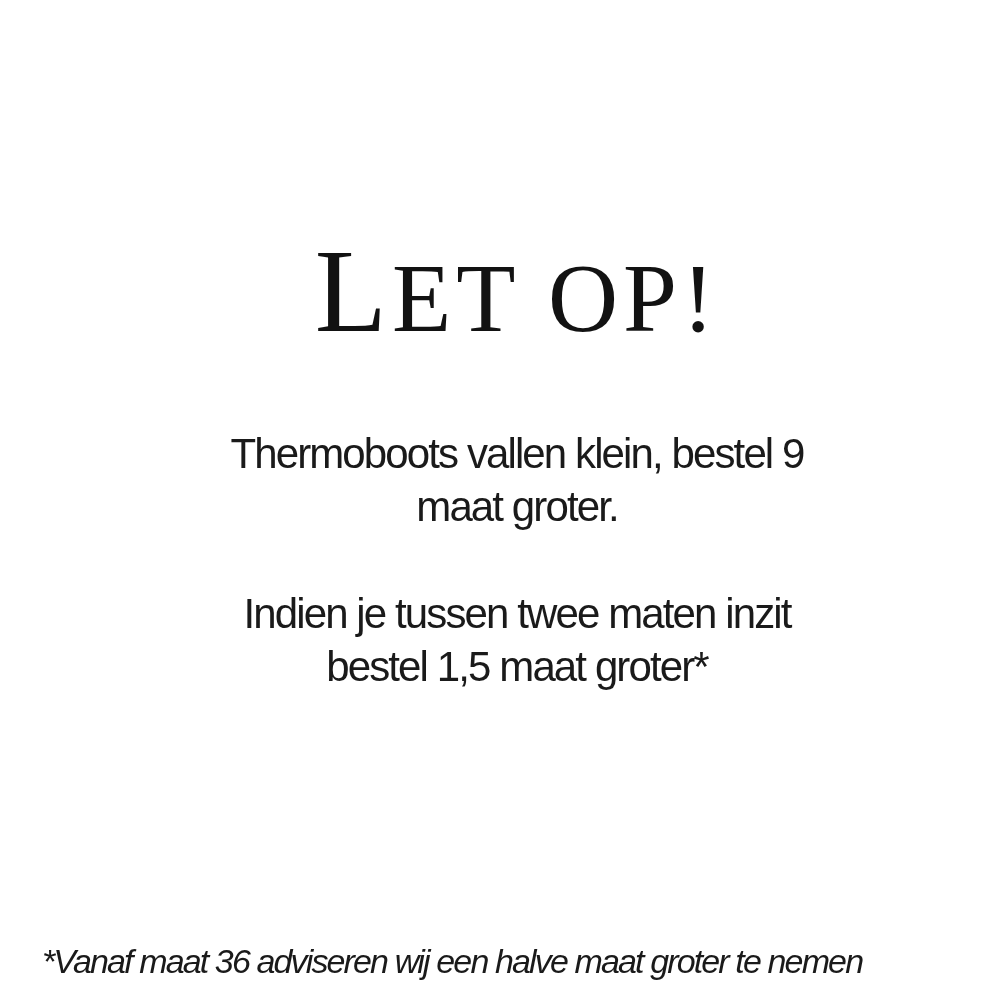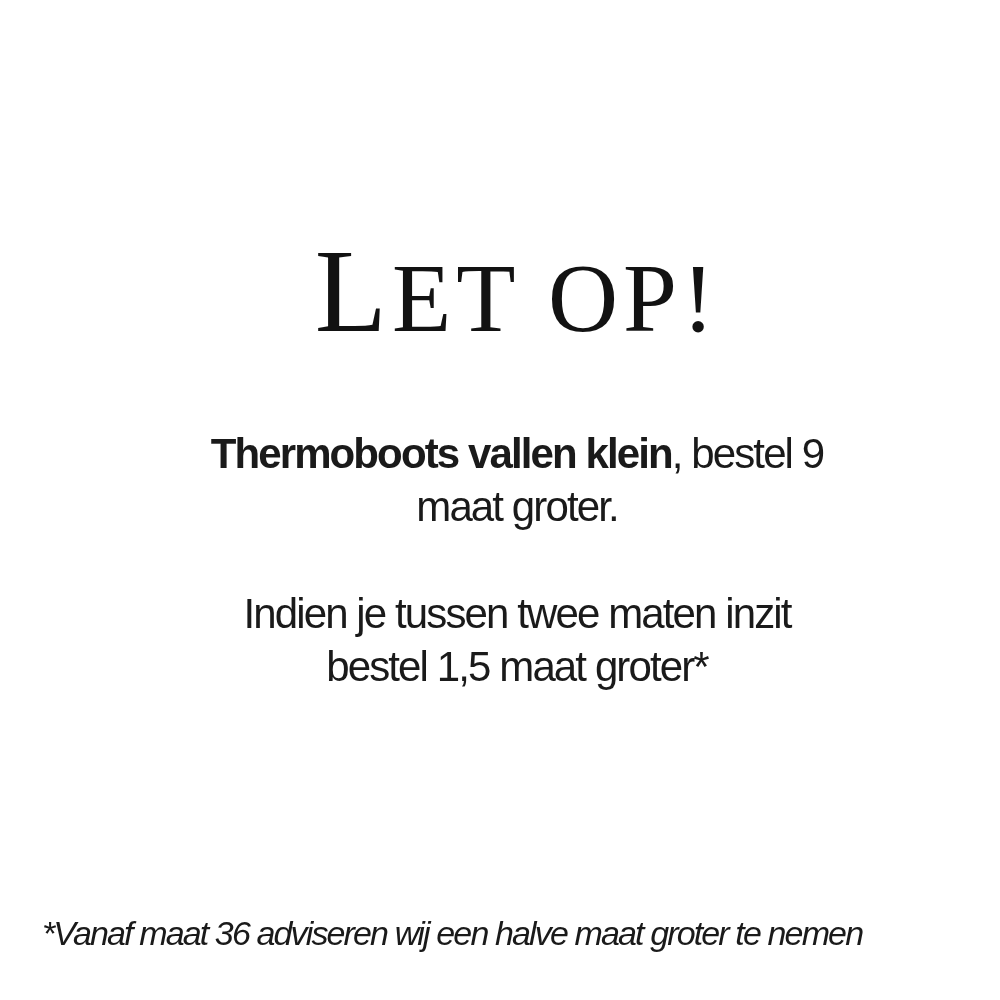--- a/index.html
+++ b/index.html
@@ -47,25 +47,25 @@
     text-align: center;
     transform: translateX(17px);
     font-size: 42px;
     line-height: 53px;
     letter-spacing: -0.045em;
     color: var(--fg);
     white-space: nowrap;
   }
   .para-1 { top: 427px; }
   .para-2 { top: 587px; }
-  .para .bold { font-weight: 700; }
+  .para .bold { font-weight: 400; }
   
   .footnote {
     position: absolute;
-    top: 916px;
+    top: 944px;
     left: 42px;
     font-size: 34px;
     line-height: 1;
     font-style: italic;
     letter-spacing: -0.055em;
     color: var(--fg);
     white-space: nowrap;
   }
 </style>
 </head>

